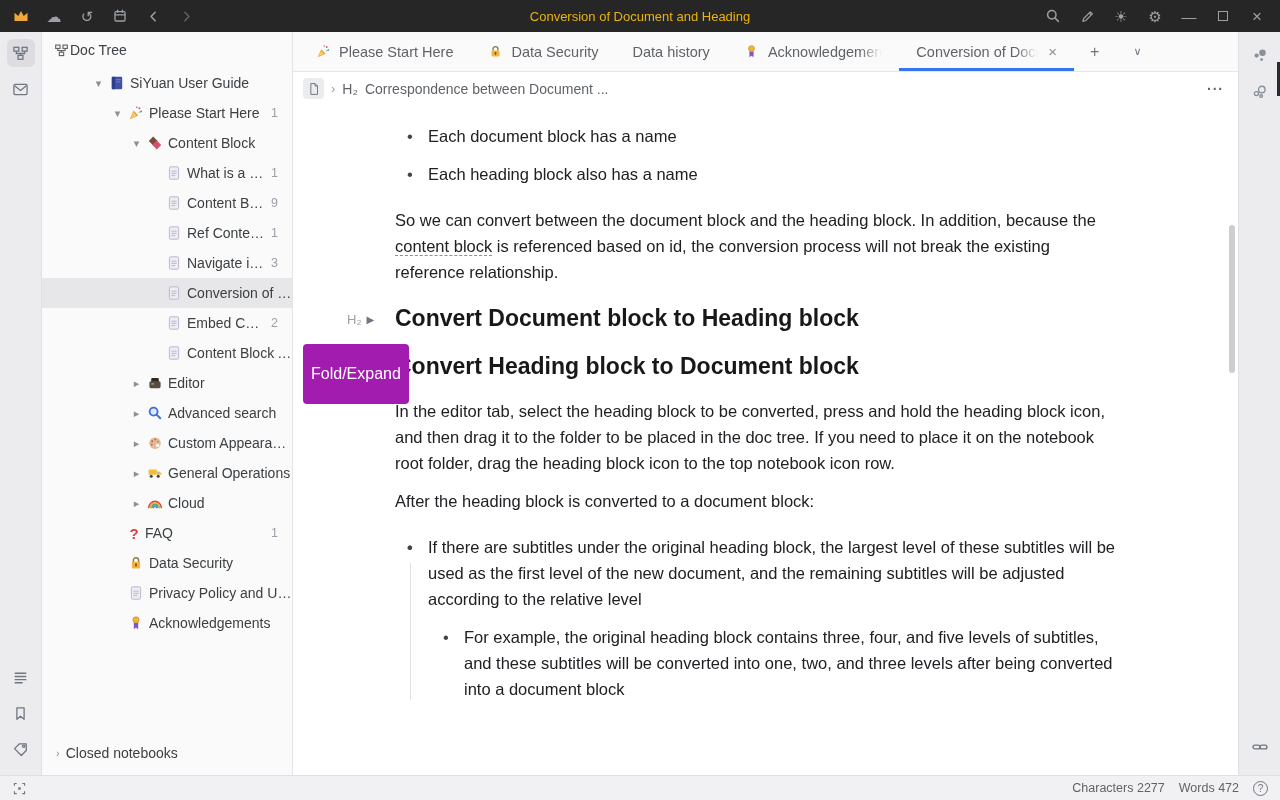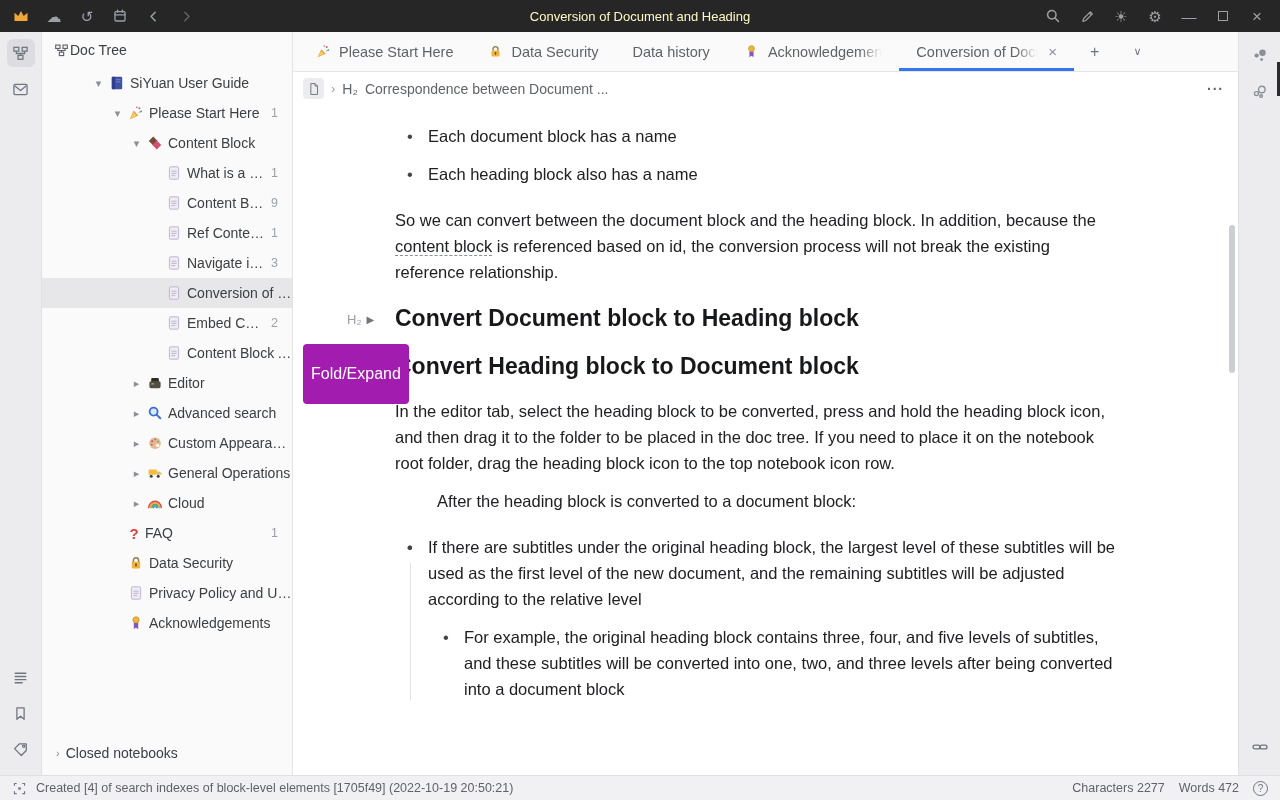--- a/index.html
+++ b/index.html
@@ -5,21 +5,21 @@
   * { box-sizing: border-box; margin: 0; padding: 0; }
   html,body { width:1280px; height:800px; overflow:hidden; }
   body { font-family:"Liberation Sans", sans-serif; background:#fff; color:#202124; }
   .window { width:1280px; height:800px; display:flex; flex-direction:column; position:relative; }
 
   
   .titlebar { height:32px; background:#262626; display:flex; align-items:center; position:relative; flex:0 0 auto; }
   .tb-left { display:flex; align-items:center; gap:15px; padding-left:12px; }
   .tb-right { display:flex; align-items:center; gap:16px; margin-left:auto; padding-right:14px; }
   .tb-ic { color:#9aa0a6; font-size:15px; line-height:1; display:grid; place-items:center; width:18px; height:18px; }
-  .tb-title { position:absolute; left:50%; top:50%; transform:translate(-50%,-50%); color:#fef9c3; font-size:13px; white-space:nowrap;text-align:center; }
+  .tb-title { position:absolute; left:50%; top:50%; transform:translate(-50%,-50%); color:#eab308; font-size:13px; white-space:nowrap;text-align:center; }
   .max-box { width:10px; height:10px; border:1.2px solid #9aa0a6; }
 
   
   .app { flex:1 1 auto; display:flex; min-height:0; }
 
   .dock { width:42px; background:#ececee; display:flex; flex-direction:column; align-items:center; padding-top:7px; position:relative; flex:0 0 auto; }
   .dock.left { border-right:1px solid #e0e0e3; }
   .dock.right { border-left:1px solid #e0e0e3; padding-top:10px; }
   .dock-btn { width:28px; height:28px; display:grid; place-items:center; border-radius:6px; color:#6f7680; margin-bottom:8px; }
   .dock-btn.active { background:#dddde1; }
@@ -54,21 +54,21 @@
   .tab-tool.vee { font-size:11px; padding:0 18px; }
 
   .breadcrumb { height:33px; display:flex; align-items:center; gap:7px; padding:0 14px 0 10px; color:#5f6368; font-size:14px; flex:0 0 auto; }
   .bc-chip { width:21px; height:21px; background:#ececef; border-radius:4px; display:grid; place-items:center; color:#6f7680; }
   .bc-sep { color:#9aa0a6; font-size:13px; }
   .bc-more { margin-left:auto; color:#5f6368; letter-spacing:1px; font-weight:700; font-size:14px; }
 
   .content { flex:1 1 auto; overflow:hidden; padding:14px 0 0 102px; font-size:16.5px; line-height:26px; color:#202124; position:relative; }
   .content .inner { max-width:720px; }
   .content p { margin:0 0 12px; }
-  .content p.gap-top { margin-top:10px;margin-left:42px; }
+  .content p.gap-top { margin-top:10px; }
   ul.blist { list-style:none; margin:4px 0 20px; }
   ul.blist.mid { margin:20px 0 18px; }
   ul.blist li { position:relative; padding-left:33px; margin-bottom:12px; }
   ul.blist li .marker { position:absolute; left:12px; top:0; color:#444; }
   li.guided::after { content:''; position:absolute; left:15px; top:29px; bottom:2px; border-left:1px solid #e3e3e6; }
   ul.nest { list-style:none; margin:12px 0 0 3px; }
   ul.nest li { position:relative; padding-left:33px; margin-bottom:0; }
   ul.nest li .marker { left:12px; }
   .ref-link { border-bottom:1px dashed #8a8f98; }
   h2.hblock { font-size:23px; font-weight:700; color:#17181a; line-height:30px; margin:18px 0 17px; }
@@ -627,21 +627,20 @@
     </div>
 
   </div>
 
   <div class="statusbar">
     <span>
         <svg class="ic" width="15" height="15" style="color:#6f7680">
           <use href="#i-sel"></use>
         </svg>
       </span>
-    <span>Created [4] of search indexes of block-level elements [1705f49] (2022-10-19 20:50:21)</span>
     <span class="sb-right">
       <span><span>Characters</span> <span>2277</span></span>
       <span><span>Words</span> <span>472</span></span>
       <span class="sb-help">?</span>
     </span>
   </div>
 
 </div>
 
 </body></html>

